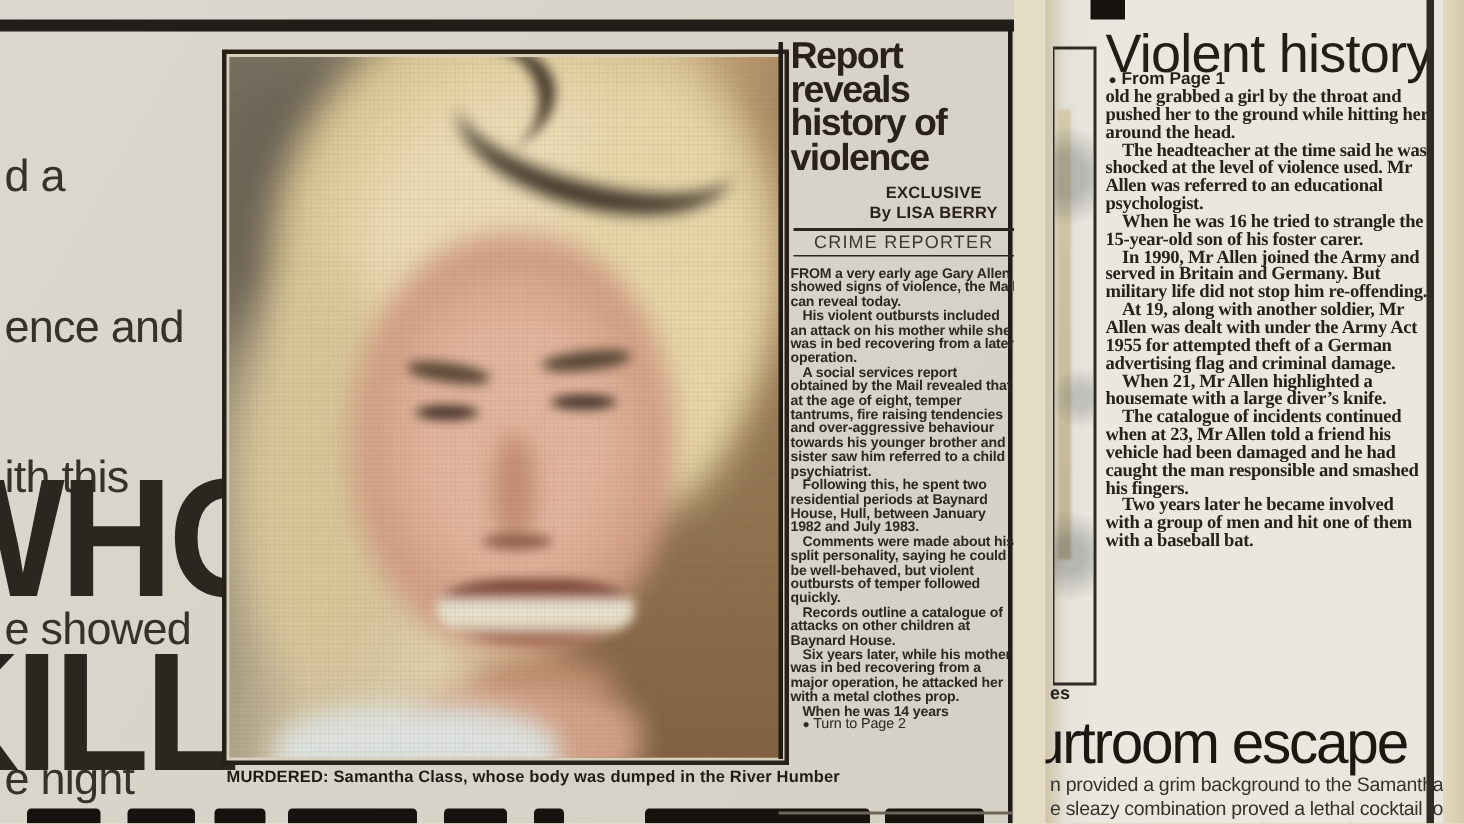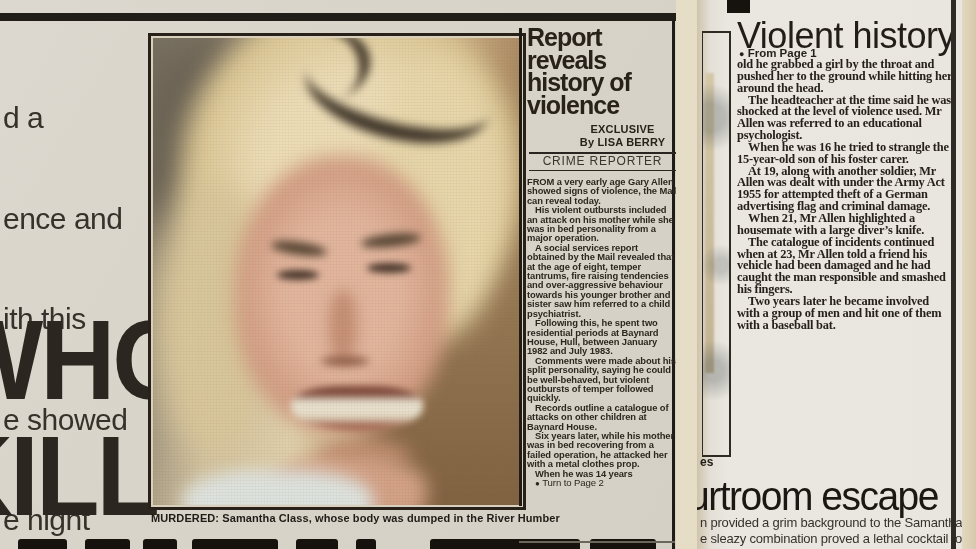--- a/index.html
+++ b/index.html
@@ -193,26 +193,26 @@
 
     <article class="report-col">
       <h1>Report reveals history of violence</h1>
       <div class="exclusive">EXCLUSIVE</div>
       <div class="byline">By LISA BERRY</div>
       <hr class="rule-thin">
       <div class="reporter">CRIME REPORTER</div>
       <hr class="rule-thin2">
       <div class="report-body">
         <p class="first">FROM a very early age Gary Allen showed signs of violence, the Mail can reveal today.</p>
-        <p>His violent outbursts included an attack on his mother while she was in bed personality from a major operation.</p>
+        <p>His violent outbursts included an attack on his mother while she was in bed recovering from a later operation.</p>
         <p>A social services report obtained by the Mail revealed that at the age of eight, temper tantrums, fire raising tendencies and over-aggressive behaviour towards his younger brother and sister saw him referred to a child psychiatrist.</p>
         <p>Following this, he spent two residential periods at Baynard House, Hull, between January 1982 and July 1983.</p>
         <p>Comments were made about his split personality, saying he could be well-behaved, but violent outbursts of temper followed quickly.</p>
         <p>Records outline a catalogue of attacks on other children at Baynard House.</p>
-        <p>Six years later, while his mother was in bed recovering from a failed operation, he attacked her with a metal clothes prop.</p>
+        <p>Six years later, while his mother was in bed recovering from a major operation, he attacked her with a metal clothes prop.</p>
         <p>When he was 14 years</p>
         <p class="turnline"><span class="bullet">●</span> <span>Turn to Page 2</span></p>
       </div>
     </article>
   </section>
 
   <section class="right-clip">
     <div class="top-black-rect"></div>
 
     <div class="photo-strip">
@@ -221,20 +221,21 @@
     </div>
     <div class="strip-caption">es</div>
 
     <h2>Violent history</h2>
     <div class="frompage"><span class="bullet">●</span> <span>From Page 1</span></div>
 
     <div class="serif-body">
       <p class="first">old he grabbed a girl by the throat and pushed her to the ground while hitting her around the head.</p>
       <p>The headteacher at the time said he was shocked at the level of violence used. Mr Allen was referred to an educational psychologist.</p>
       <p>When he was 16 he tried to strangle the 15-year-old son of his foster carer.</p>
+      <p>In 1990, Mr Allen joined the Army and served in Britain and Germany. But military life did not stop him re-offending.</p>
       <p>At 19, along with another soldier, Mr Allen was dealt with under the Army Act 1955 for attempted theft of a German advertising flag and criminal damage.</p>
       <p>When 21, Mr Allen highlighted a housemate with a large diver’s knife.</p>
       <p>The catalogue of incidents continued when at 23, Mr Allen told a friend his vehicle had been damaged and he had caught the man responsible and smashed his fingers.</p>
       <p>Two years later he became involved with a group of men and hit one of them with a baseball bat.</p>
     </div>
 
     <div class="bottom-head">urtroom escape</div>
     <div class="b-line bl1">n provided a grim background to the Samantha</div>
     <div class="b-line bl2">e sleazy combination proved a lethal cocktail for</div>
     <div class="b-clip">in the back streets of Hull that would</div>

